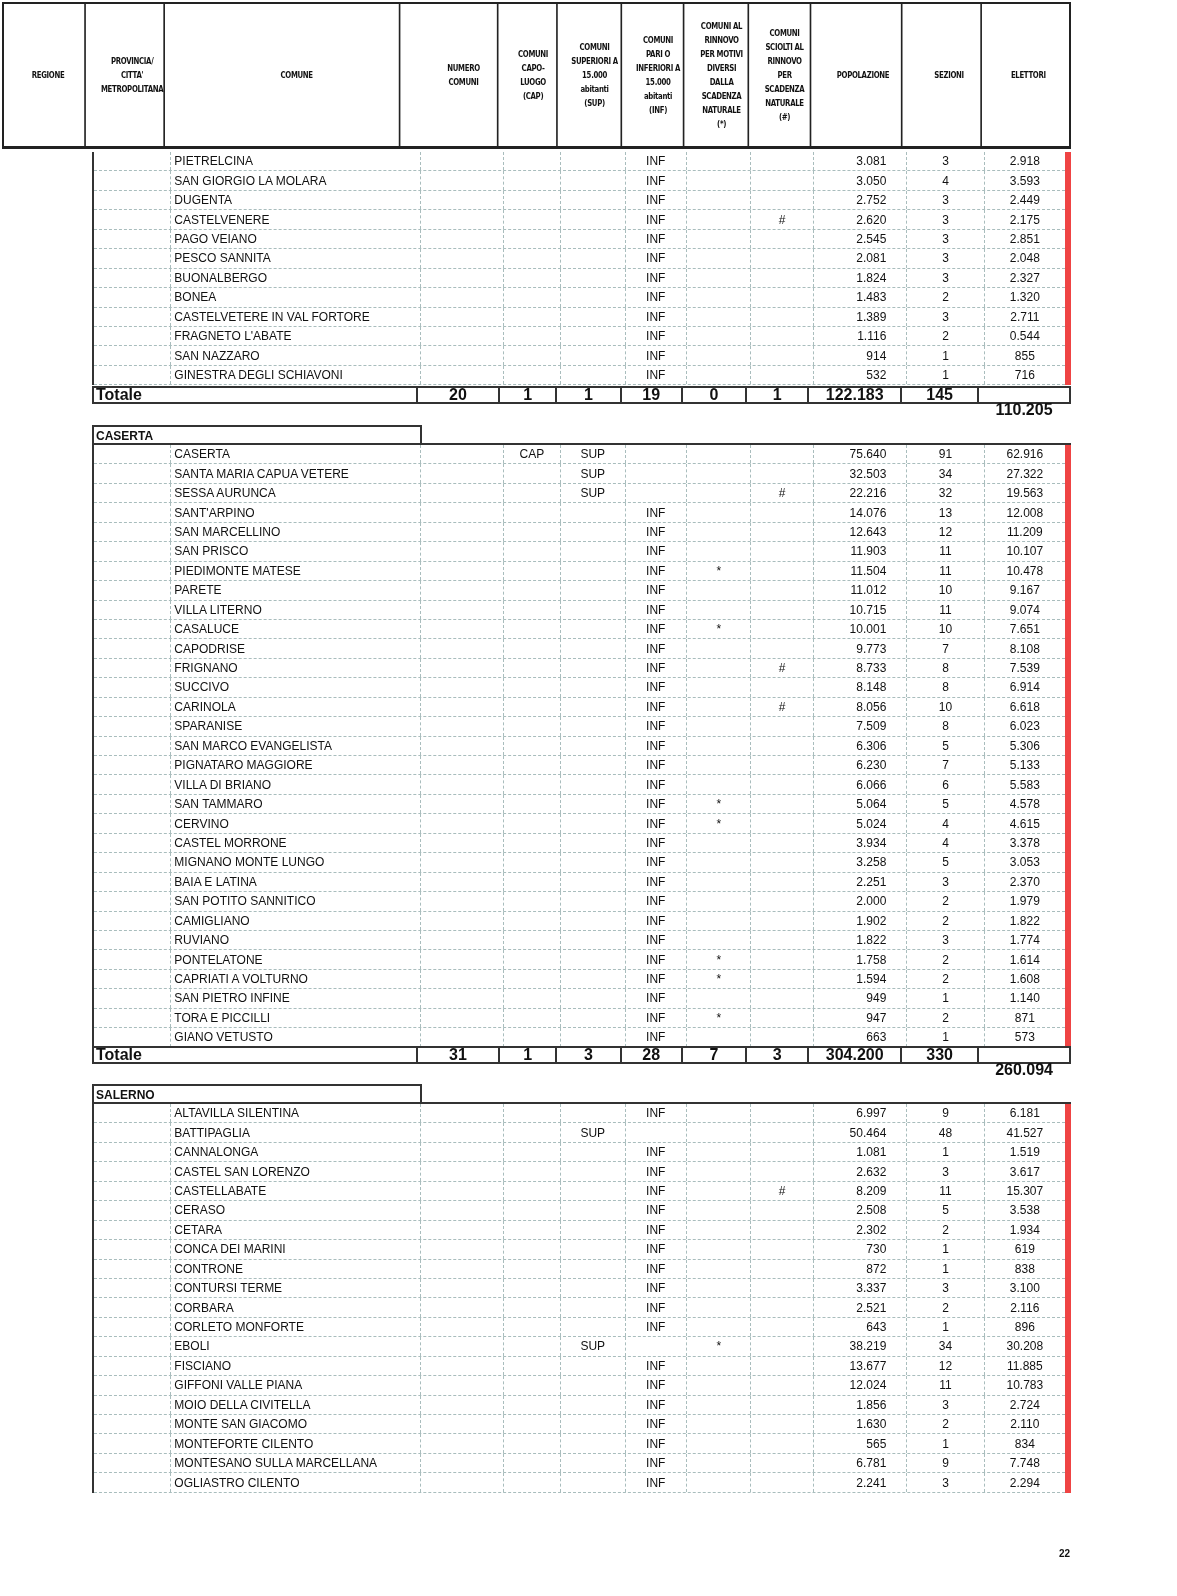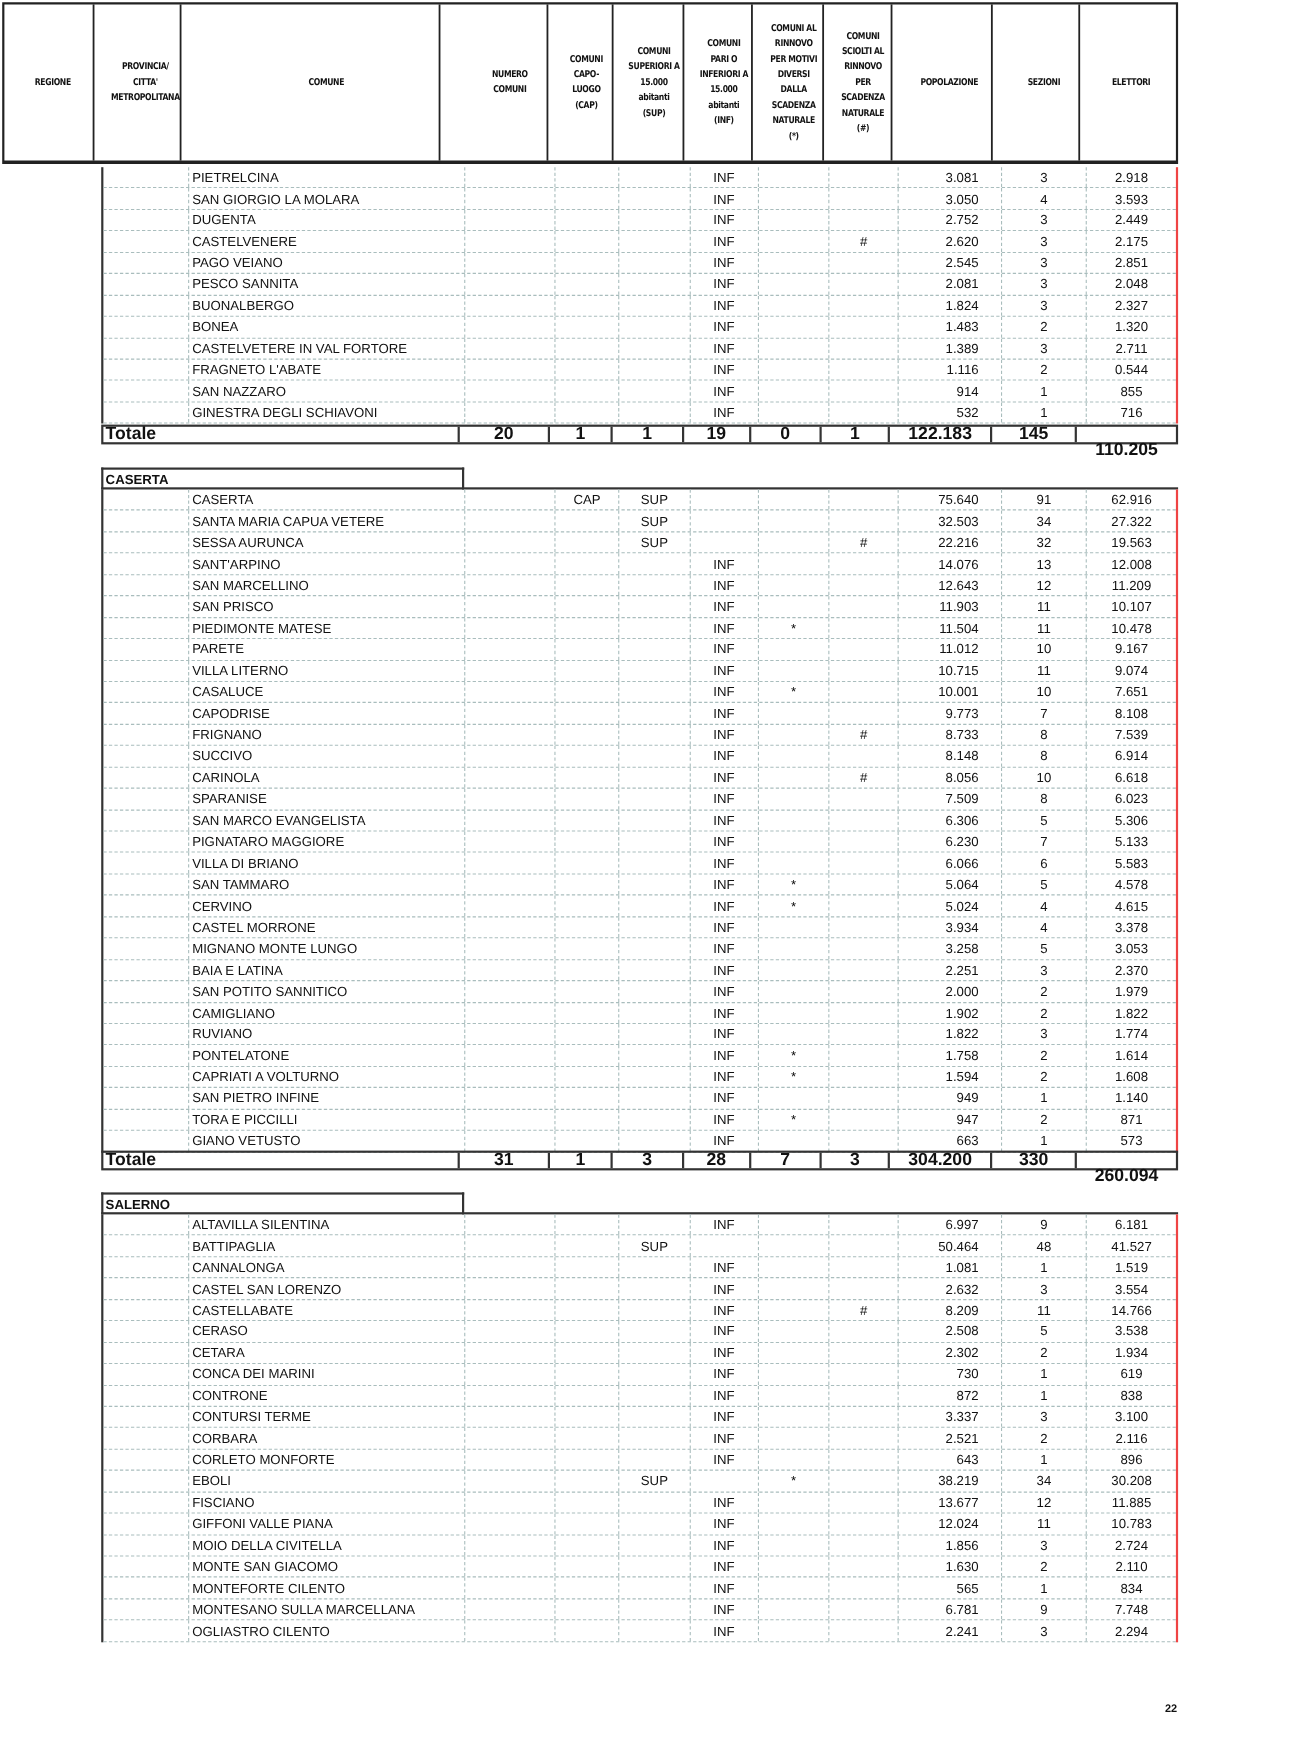--- a/index.html
+++ b/index.html
@@ -17,21 +17,21 @@
          border-bottom: 1px dashed #a9bdbd; font-size: 12px; }
   .row > div { box-sizing: border-box; border-right: 1px dashed #a9bdbd; height: 100%;
                display: flex; align-items: center; white-space: nowrap; overflow: hidden; }
   .row > div:last-child { border-right: none; }
   .c0 { width: 78px; } .c1 { width: 252px; padding-left: 3px; } .c2 { width: 83px; justify-content: center; }
   .c3 { width: 58px; justify-content: center; } .c4 { width: 65px; justify-content: center; }
   .c5 { width: 62px; justify-content: center; } .c6 { width: 65px; justify-content: center; }
   .c7 { width: 63px; justify-content: center; } .c8 { width: 94px; justify-content: flex-end; padding-right: 20px; }
   .c9 { width: 78px; justify-content: center; } .c10 { width: 81px; justify-content: center; }
   .c0 { width: 78px; }
-  .body-wrap { border-left: 2px solid #333; border-right: 2px solid #ef4444; box-sizing: border-box; }
+  .body-wrap { border-left: 2px solid #333; border-right: 6px solid #ef4444; box-sizing: border-box; }
   .tot { position: relative; height: 18px; display: flex; box-sizing: border-box;
          border: 2px solid #333; font-weight: bold; font-size: 16px; }
   .tot > div { box-sizing: border-box; border-right: 2px solid #333; display: flex; align-items: center; justify-content: center; }
   .tot > div:last-child { border-right: none; }
   .tot .t0 { width: 328px; justify-content: flex-start; padding-left: 2px; }
   .tot .t2 { width: 83px; } .tot .t3 { width: 58px; } .tot .t4 { width: 65px; } .tot .t5 { width: 62px; }
   .tot .t6 { width: 65px; } .tot .t7 { width: 63px; } .tot .t8 { width: 94px; } .tot .t9 { width: 78px; } .tot .t10 { width: 91px; margin-top: 22px; }
   .prov { position: absolute; left: 92px; width: 330px; height: 20px; border: 2px solid #333; border-bottom: none;
           box-sizing: border-box; font-weight: bold; font-size: 12px; padding-left: 2px; display: flex; align-items: center; }
   .prov-line { position: absolute; height: 2px; background: #333; left: 92px; width: 979px; }
@@ -696,34 +696,34 @@
       <div class="c0"></div>
       <div class="c1">CASTEL SAN LORENZO</div>
       <div class="c2"></div>
       <div class="c3"></div>
       <div class="c4"></div>
       <div class="c5">INF</div>
       <div class="c6"></div>
       <div class="c7"></div>
       <div class="c8">2.632</div>
       <div class="c9">3</div>
-      <div class="c10">3.554</div>
+      <div class="c10">3.617</div>
     </div>
     <div class="row">
       <div class="c0"></div>
       <div class="c1">CASTELLABATE</div>
       <div class="c2"></div>
       <div class="c3"></div>
       <div class="c4"></div>
       <div class="c5">INF</div>
       <div class="c6"></div>
       <div class="c7">#</div>
       <div class="c8">8.209</div>
       <div class="c9">11</div>
-      <div class="c10">14.766</div>
+      <div class="c10">15.307</div>
     </div>
     <div class="row">
       <div class="c0"></div>
       <div class="c1">CERASO</div>
       <div class="c2"></div>
       <div class="c3"></div>
       <div class="c4"></div>
       <div class="c5">INF</div>
       <div class="c6"></div>
       <div class="c7"></div>

